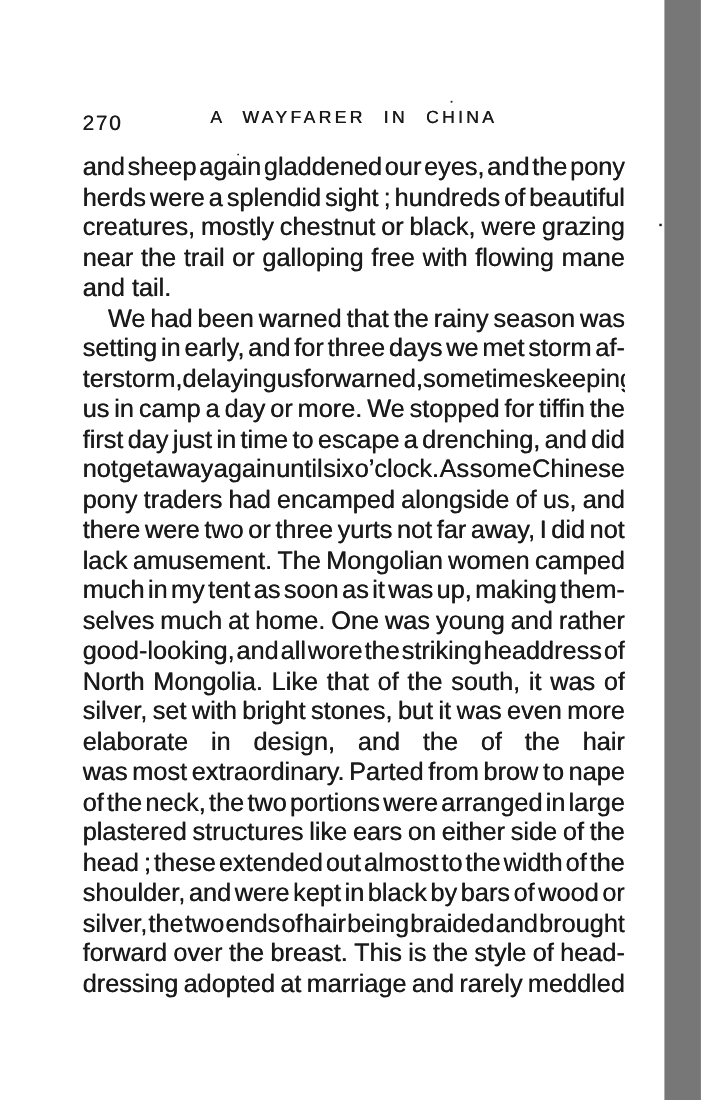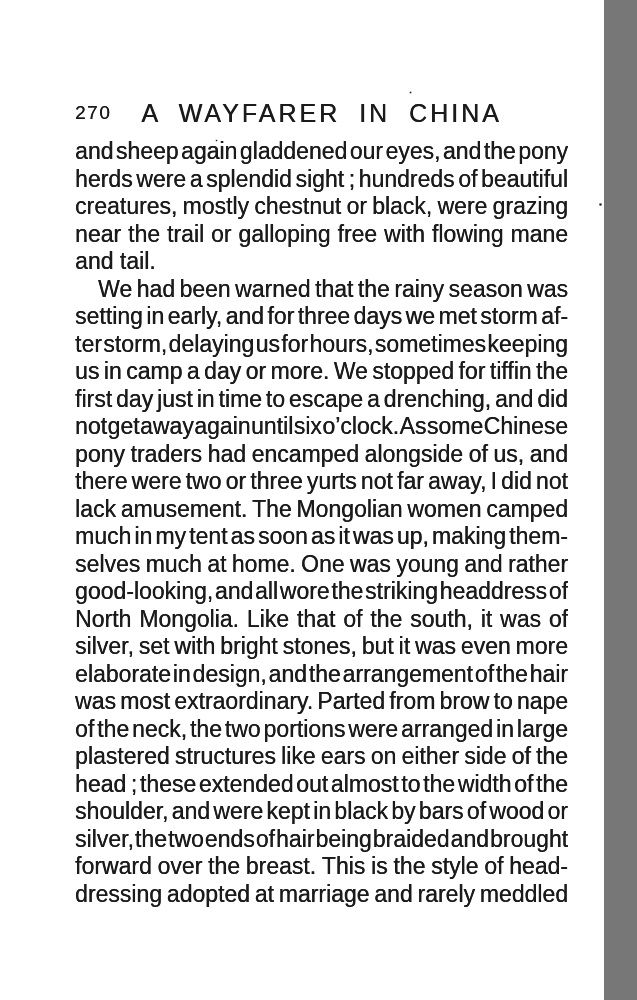--- a/index.html
+++ b/index.html
@@ -15,21 +15,21 @@
     position:absolute;left:75px;top:99px;width:493px;height:30px;
   }
   .page-number{
     position:absolute;left:0;top:3px;
     font-size:19px;letter-spacing:1.5px;
     text-shadow:0.3px 0 0 currentColor;
   }
   .running-title{
     position:absolute;left:0;top:0;width:100%;
     text-align:center;
-    font-size:25px;letter-spacing:3px;word-spacing:9px;
+    font-size:16px;letter-spacing:3px;word-spacing:9px;
     text-shadow:0.4px 0 0 currentColor;
   }
   .text-block{
     position:absolute;left:75px;top:138px;width:493px;height:772px;
     font-size:23px;line-height:27.5px;
     text-shadow:0.35px 0 0 currentColor;
     overflow:hidden;
   }
   .line{height:27.5px;overflow:hidden;}
   .line.justified{display:flex;justify-content:space-between;align-items:baseline;}
@@ -119,21 +119,21 @@
         <span>met</span>
         <span>storm</span>
         <span>af-</span>
       </div>
       <div class="line justified">
         <span>ter</span>
         <span>storm,</span>
         <span>delaying</span>
         <span>us</span>
         <span>for</span>
-        <span>hours,</span>
+        <span>warned,</span>
         <span>sometimes</span>
         <span>keeping</span>
       </div>
       <div class="line justified">
         <span>us</span>
         <span>in</span>
         <span>camp</span>
         <span>a</span>
         <span>day</span>
         <span>or</span>
@@ -259,21 +259,20 @@
         <span>was</span>
         <span>even</span>
         <span>more</span>
       </div>
       <div class="line justified">
         <span>elaborate</span>
         <span>in</span>
         <span>design,</span>
         <span>and</span>
         <span>the</span>
-        <span>arrangement</span>
         <span>of</span>
         <span>the</span>
         <span>hair</span>
       </div>
       <div class="line justified">
         <span>was</span>
         <span>most</span>
         <span>extraordinary.</span>
         <span>Parted</span>
         <span>from</span>

